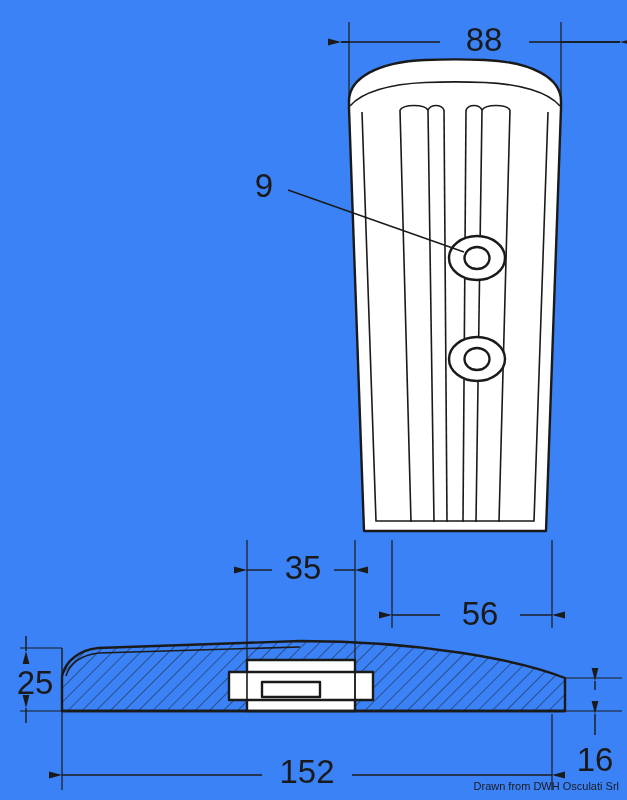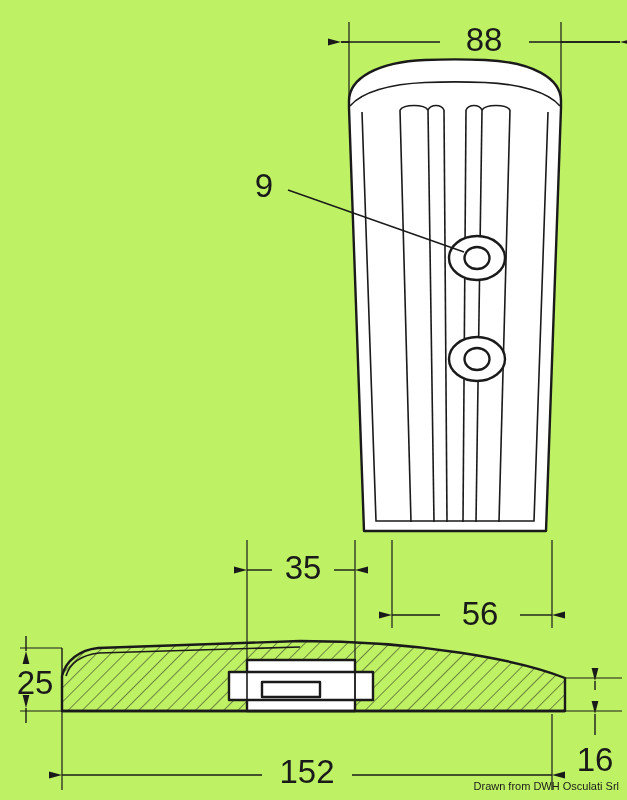--- a/index.html
+++ b/index.html
@@ -7,21 +7,21 @@
     padding: 0;
     background: #ffffff;
   }
   body {
     font-family: "Liberation Sans", sans-serif;
   }
   #sheet {
     position: relative;
     width: 627px;
     height: 800px;
-    background: #bef264;
+    background: #3b82f6;
     overflow: hidden;
   }
   #sheet svg {
     position: absolute;
     left: 0;
     top: 0;
   }
   .dim-text {
     font-family: "Liberation Sans", sans-serif;
     font-size: 33px;

